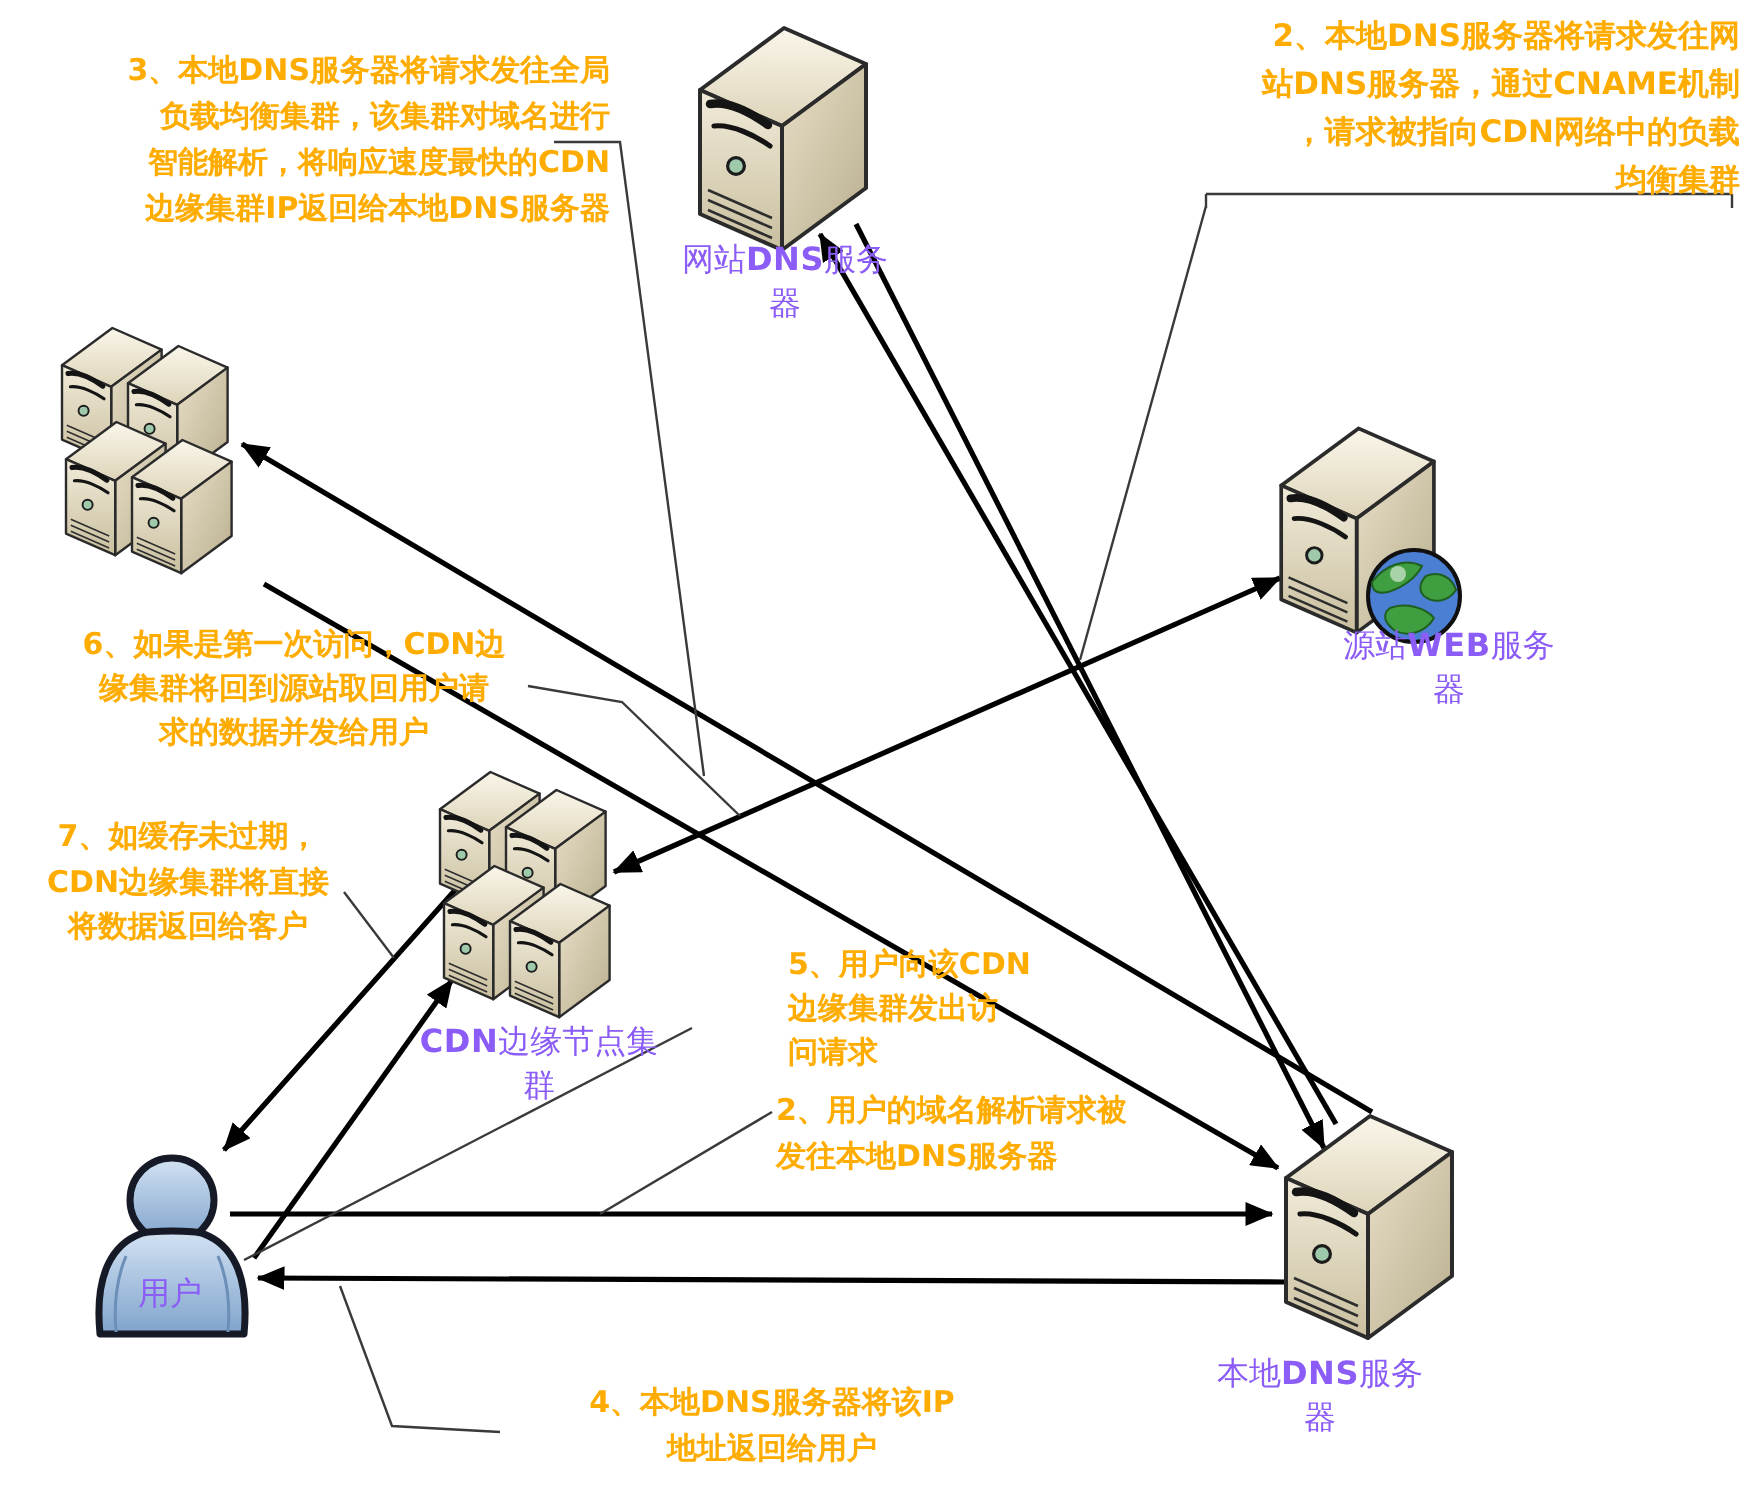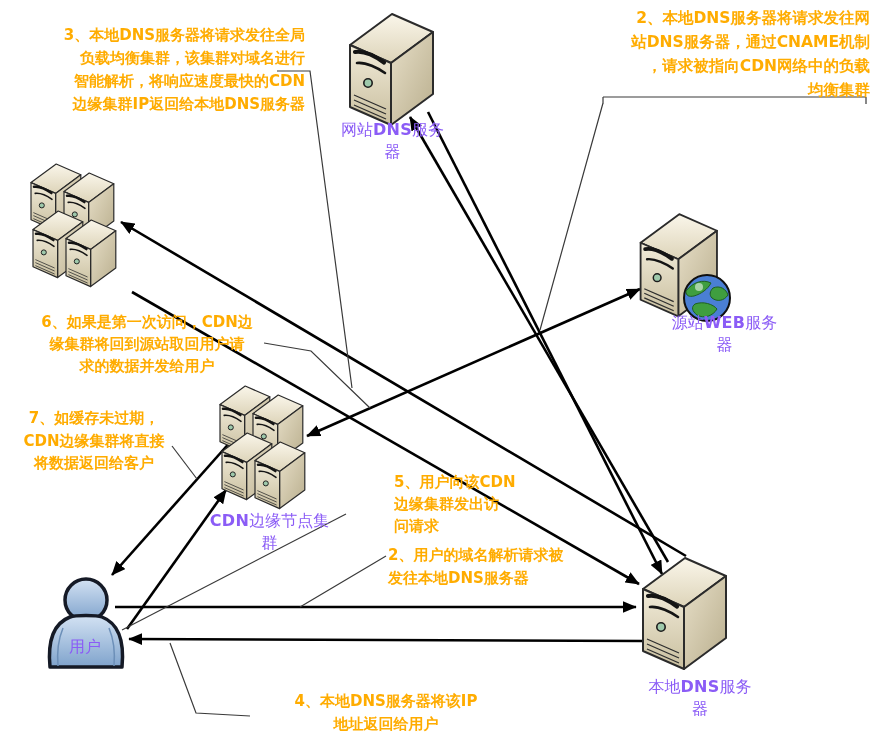--- a/index.html
+++ b/index.html
@@ -112,21 +112,21 @@
       <path d="M63,628 C58,640 57,654 58,666 M109,628 C114,640 115,654 114,666" stroke="#6c8fb8" stroke-width="1.5" fill="none"></path>
     </g>
   </svg>
 
   <div class="node-label" style="left:315px;top:119px;width:155px;"><span>网站</span><b>DNS</b><span>服务
 器</span></div>
   <div class="node-label" style="left:642px;top:312px;width:165px;"><span>源站</span><b>WEB</b><span>服务
 器</span></div>
   <div class="node-label" style="left:192px;top:510px;width:155px;"><b>CDN</b><span>边缘节点集
 群</span></div>
-  <div class="node-label" style="left:620px;top:676px;width:160px;"><span>本地</span><b>DNS</b><span>服务
+  <div class="node-label" style="left:580px;top:676px;width:160px;"><span>本地</span><b>DNS</b><span>服务
 器</span></div>
   <div class="node-label" style="left:40px;top:636px;width:90px;"><span>用户</span></div>
 
   <div class="annot" style="left:388px;top:544px;width:218px;text-align:left;line-height:23px;">2、用户的域名解析请求被
 发往本地DNS服务器</div>
   <div class="annot" style="left:596px;top:6px;width:274px;text-align:right;line-height:24px;font-size:15.5px;">2、本地DNS服务器将请求发往网
 站DNS服务器，通过CNAME机制
 ，请求被指向CDN网络中的负载
 均衡集群</div>
   <div class="annot" style="left:11px;top:24px;width:294px;text-align:right;line-height:23px;font-size:15px;">3、本地DNS服务器将请求发往全局

